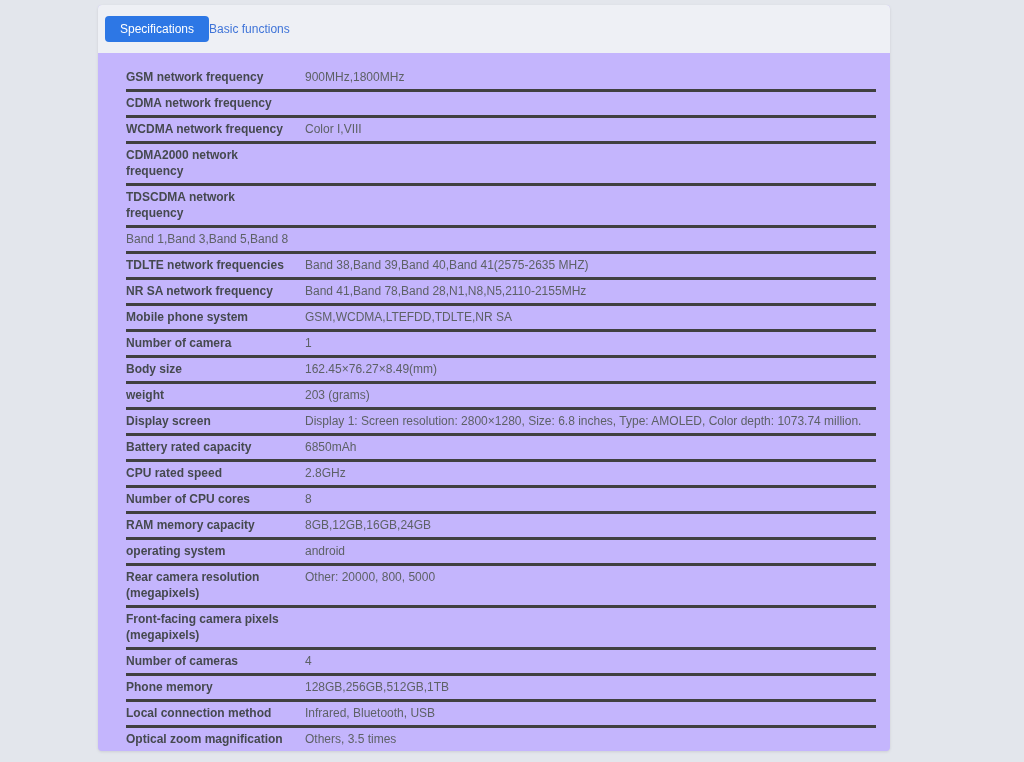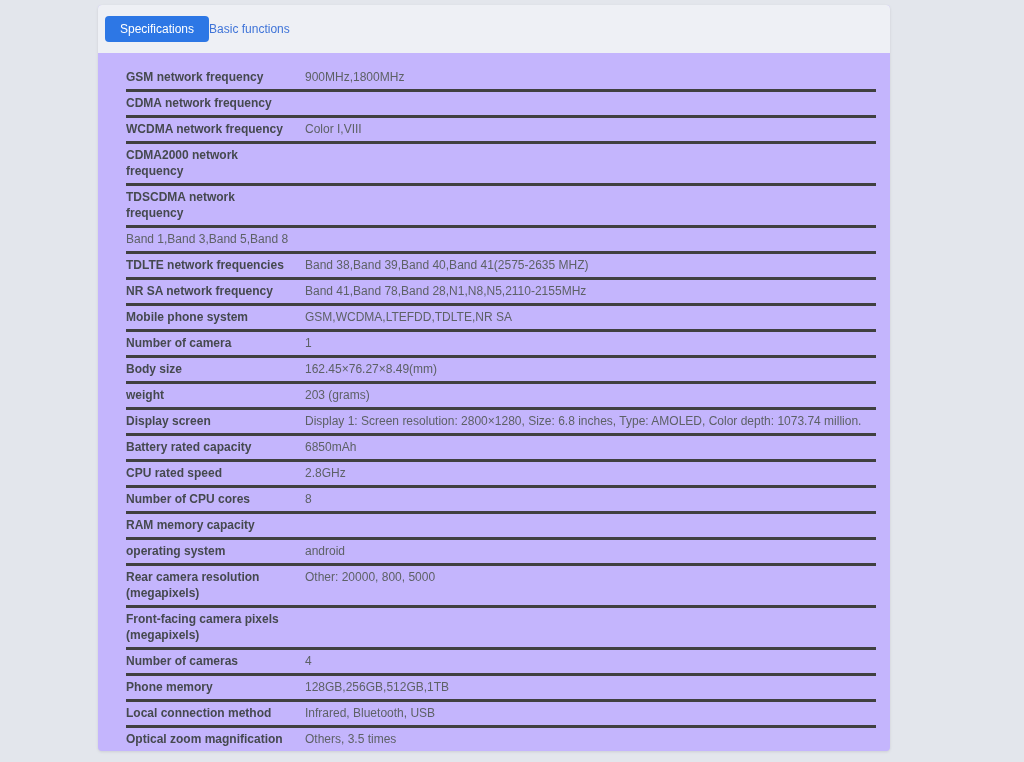--- a/index.html
+++ b/index.html
@@ -142,20 +142,21 @@
         <div class="spec-row">
     <div class="spec-label">CPU rated speed</div>
     <div class="spec-value">2.8GHz</div>
   </div>
         <div class="spec-row">
     <div class="spec-label">Number of CPU cores</div>
     <div class="spec-value">8</div>
   </div>
         <div class="spec-row">
     <div class="spec-label">RAM memory capacity</div>
+    <div class="spec-value">8GB,12GB,16GB,24GB</div>
   </div>
         <div class="spec-row">
     <div class="spec-label">operating system</div>
     <div class="spec-value">android</div>
   </div>
         <div class="spec-row">
     <div class="spec-label">Rear camera resolution (megapixels)</div>
     <div class="spec-value">Other: 20000, 800, 5000</div>
   </div>
         <div class="spec-row">

